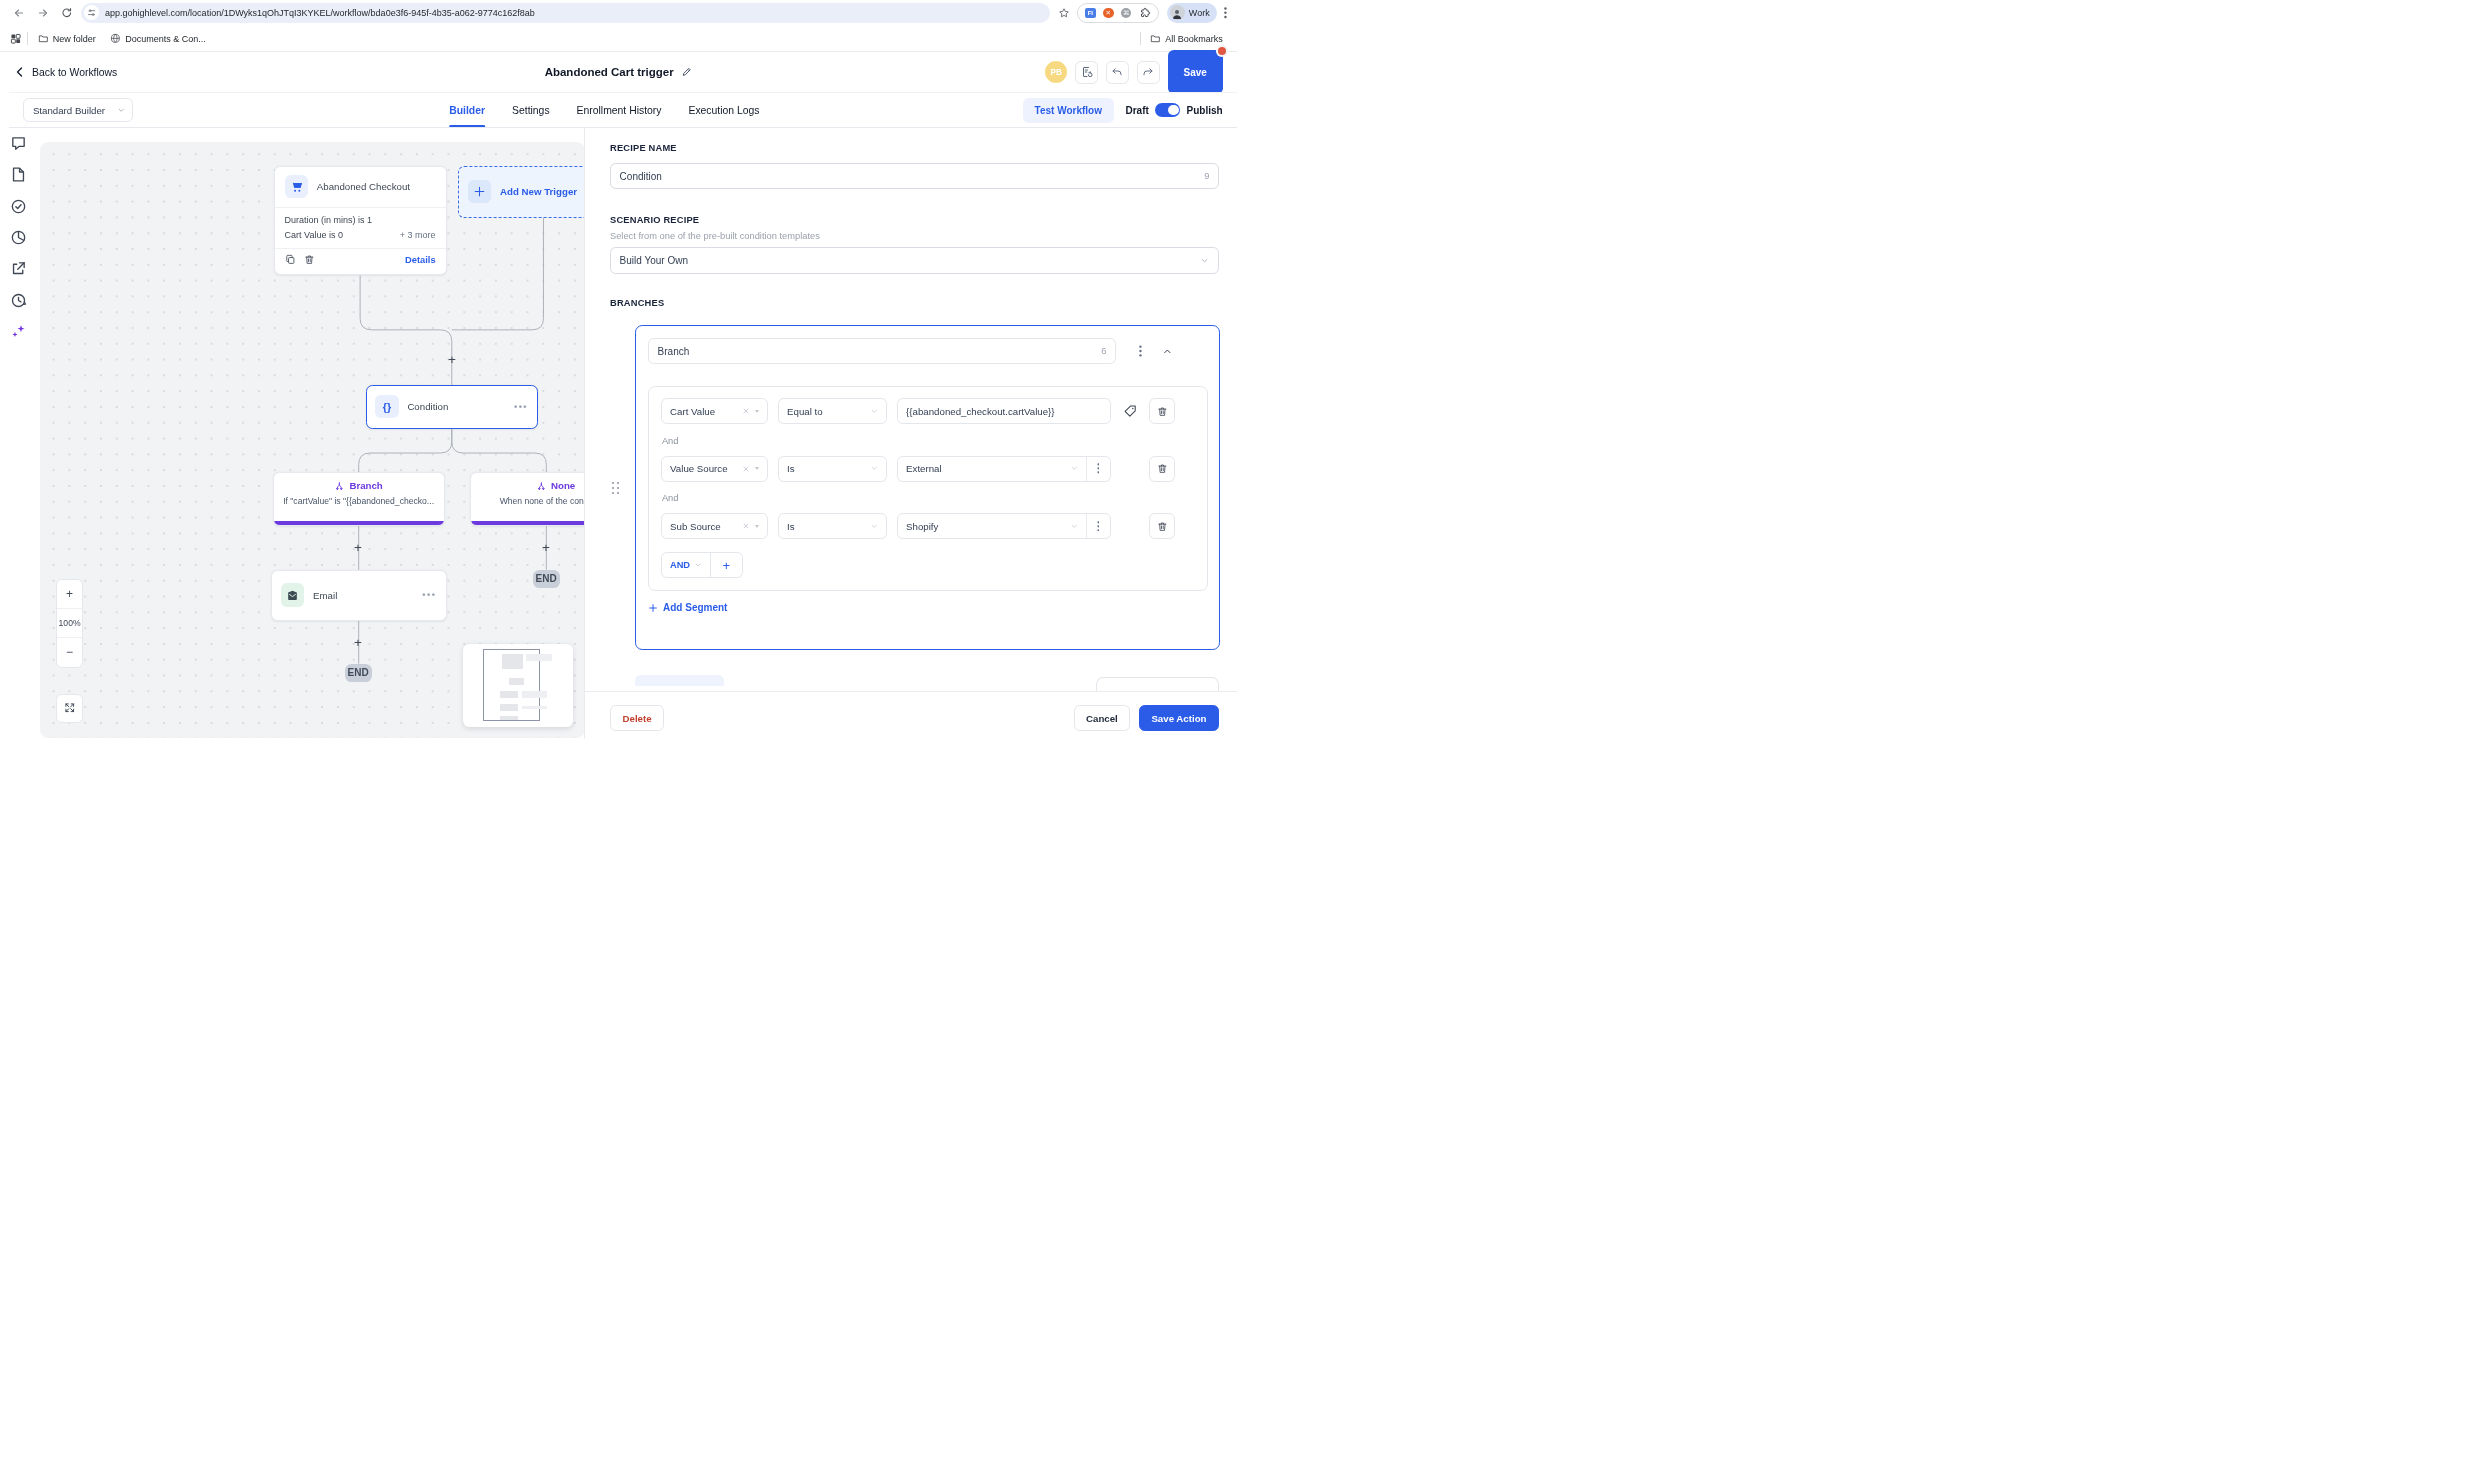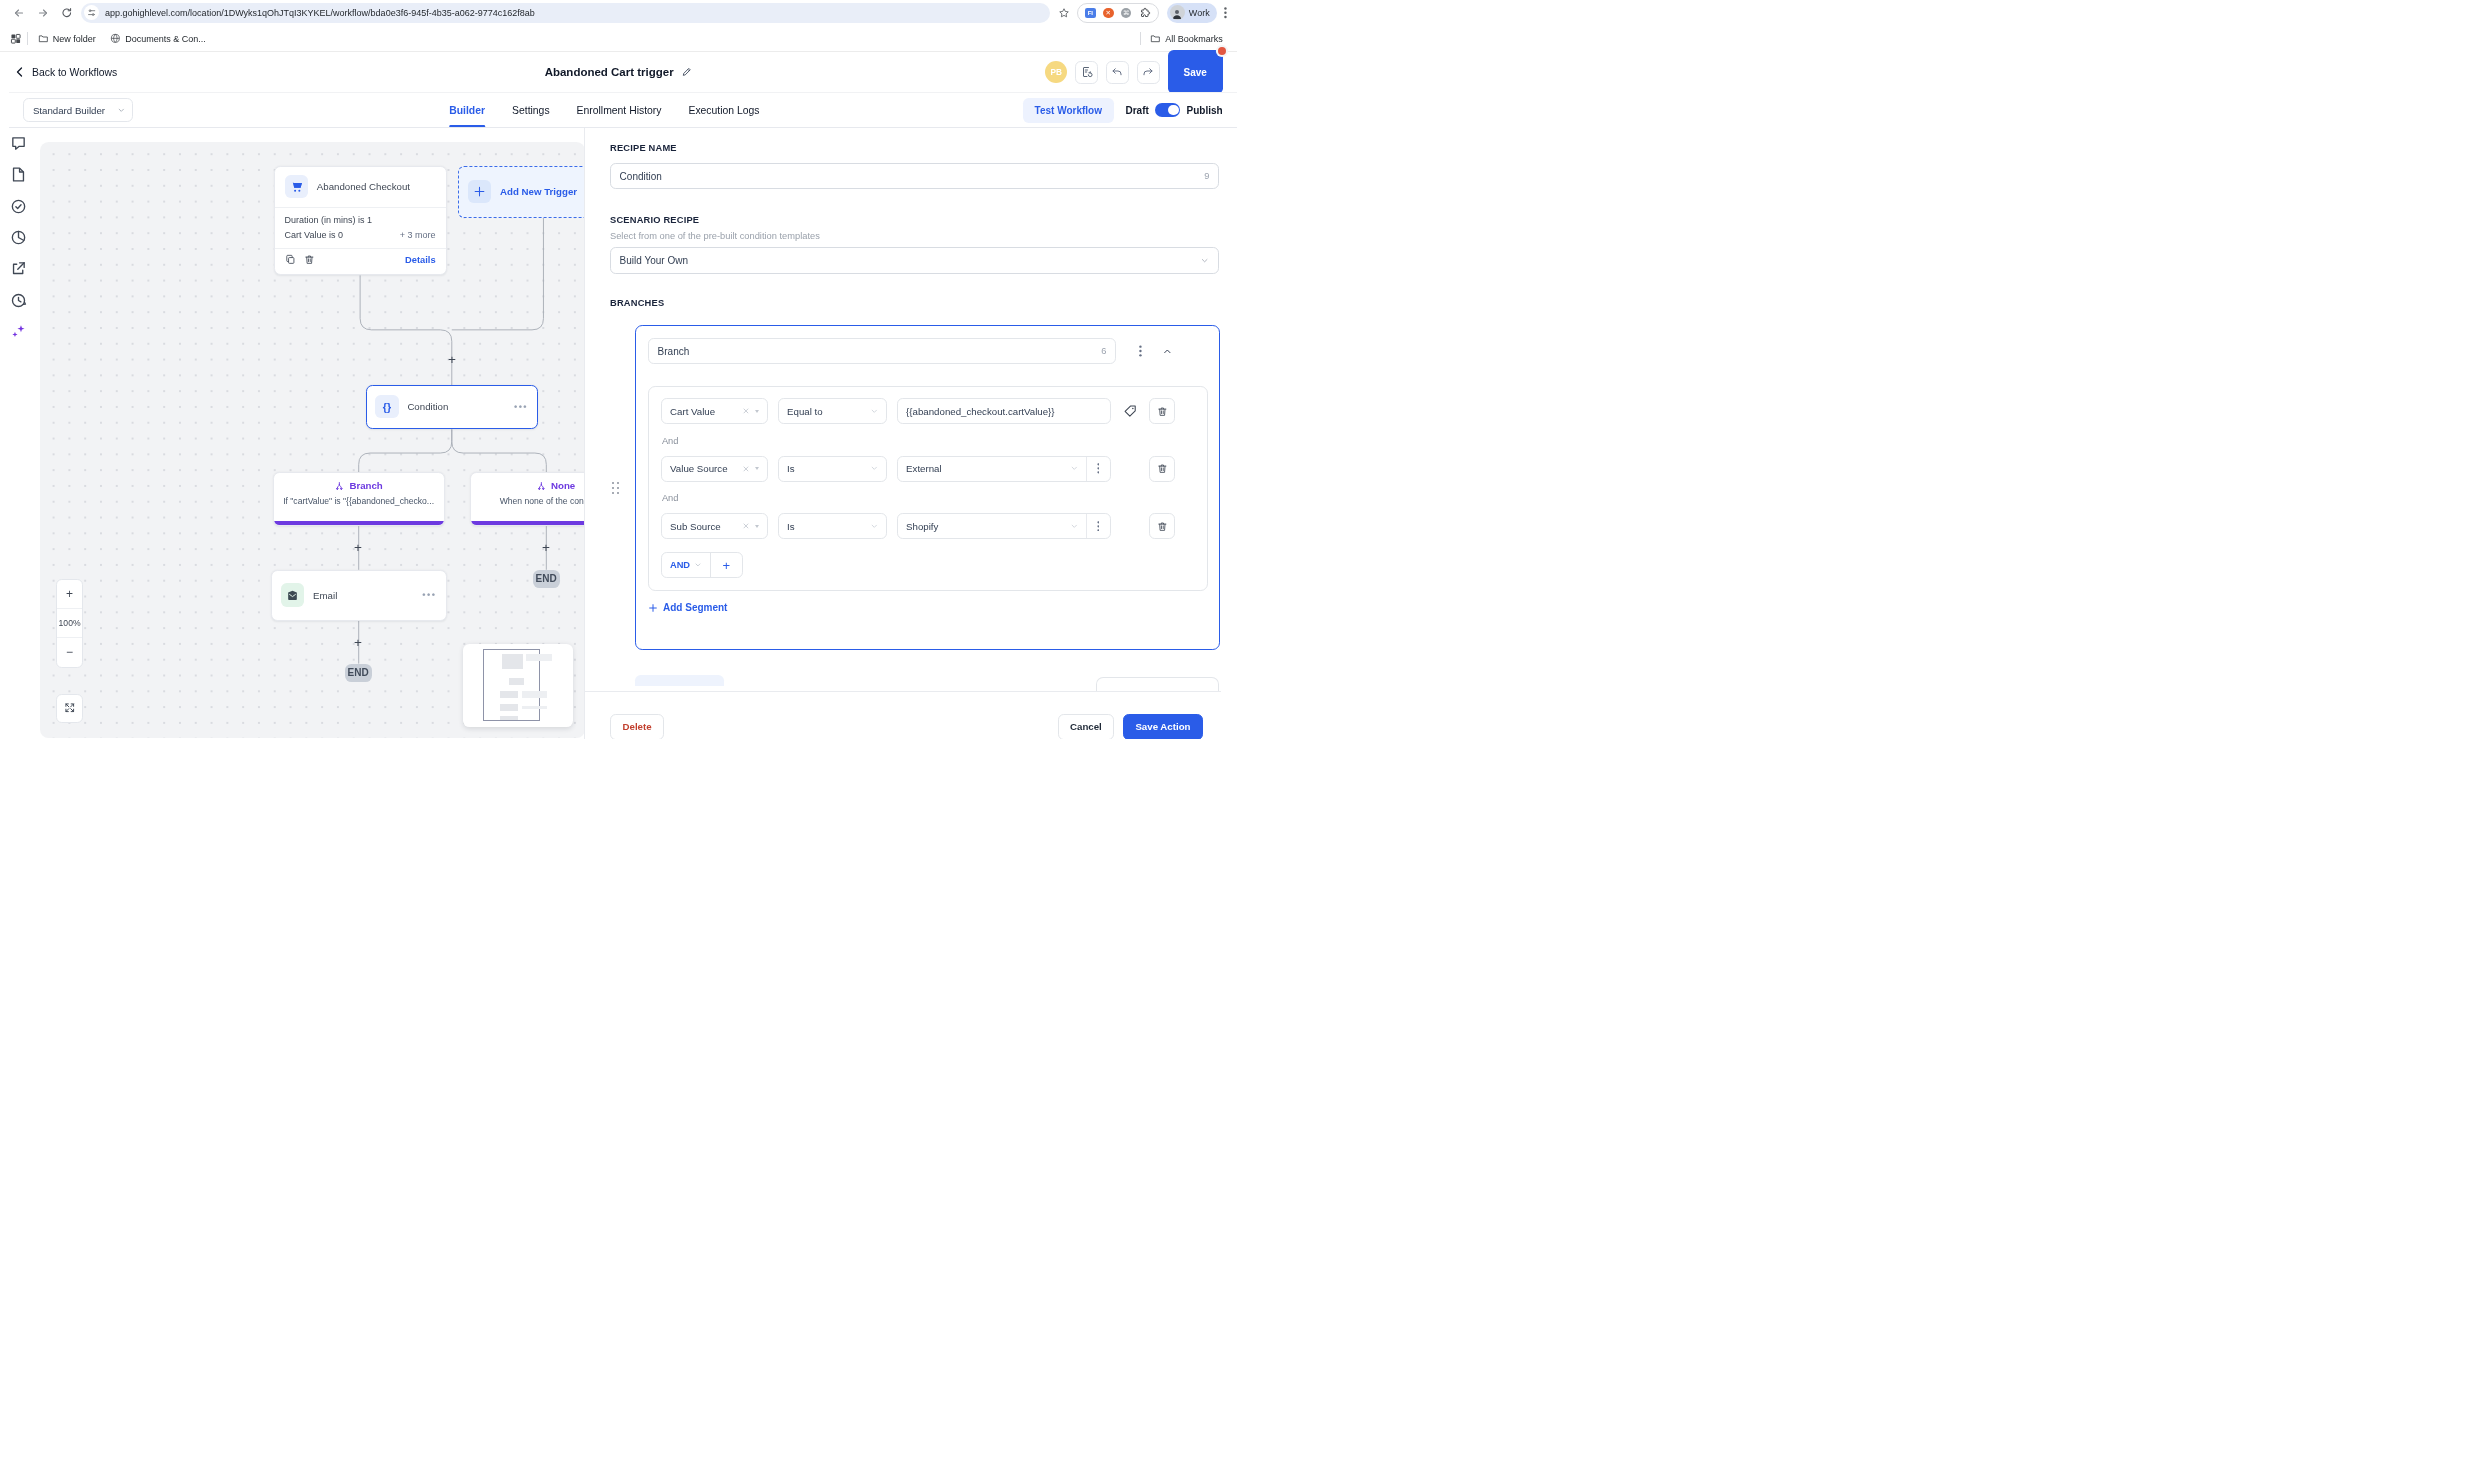--- a/index.html
+++ b/index.html
@@ -146,21 +146,21 @@
   .and-pill { margin-top:13px; height:26px; width:82px; border:0.7px solid #e3e6ea; border-radius:5.7px; display:flex; overflow:hidden; }
   .and-pill .a { flex:1; display:flex; align-items:center; justify-content:center; gap:3.6px; font-size:9.3px; font-weight:600; color:#2a5ce8; }
   .and-pill .p { width:31.5px; border-left:0.7px solid #e3e6ea; display:flex; align-items:center; justify-content:center; color:#2a5ce8; font-size:13px; }
   .add-seg { margin-top:11.5px; display:flex; align-items:center; gap:5px; color:#2a5ce8; font-size:10px; font-weight:600; }
   .drag-handle { position:absolute; left:27px; top:354px; display:grid; grid-template-columns:2.1px 2.1px; gap:2.9px; }
   .drag-handle i { width:2.1px; height:2.1px; background:#8a919c; border-radius:50%; }
 
   .sliver-blue { position:absolute; left:50px; bottom:54px; width:89px; height:11.5px; background:#eef3fd; border-radius:5.7px 5.7px 0 0; }
   .sliver-card { position:absolute; right:18px; bottom:49px; width:123px; height:13.6px; background:#fff; border:0.7px solid #e3e6ea; border-bottom:none; border-radius:7.2px 7.2px 0 0; }
 
-  .panel-footer { position:absolute; left:0; right:16px; bottom:0; height:49px; background:#fff; border-top:0.7px solid #e9ebef; display:flex; align-items:flex-end; padding:4px 18px 0 25px; }
+  .panel-footer { position:absolute; left:0; right:0; bottom:0; height:49px; background:#fff; border-top:0.7px solid #e9ebef; display:flex; align-items:center; padding:4px 18px 0 25px; }
   .btn { height:26.5px; border-radius:5.7px; border:0.7px solid #e3e6ea; background:#fff; font-size:9.7px; font-weight:600; padding:0 11.5px; font-family:inherit; }
   .btn.delete { color:#c2402f; }
   .btn.cancel { color:#1f2937; margin-left:auto; }
   .btn.primary { background:#2a5ce8; border-color:#2a5ce8; color:#fff; margin-left:8.6px; }
 </style>
 </head>
 <body>
 
 <div class="chrome">
   <span class="nav-ic">

